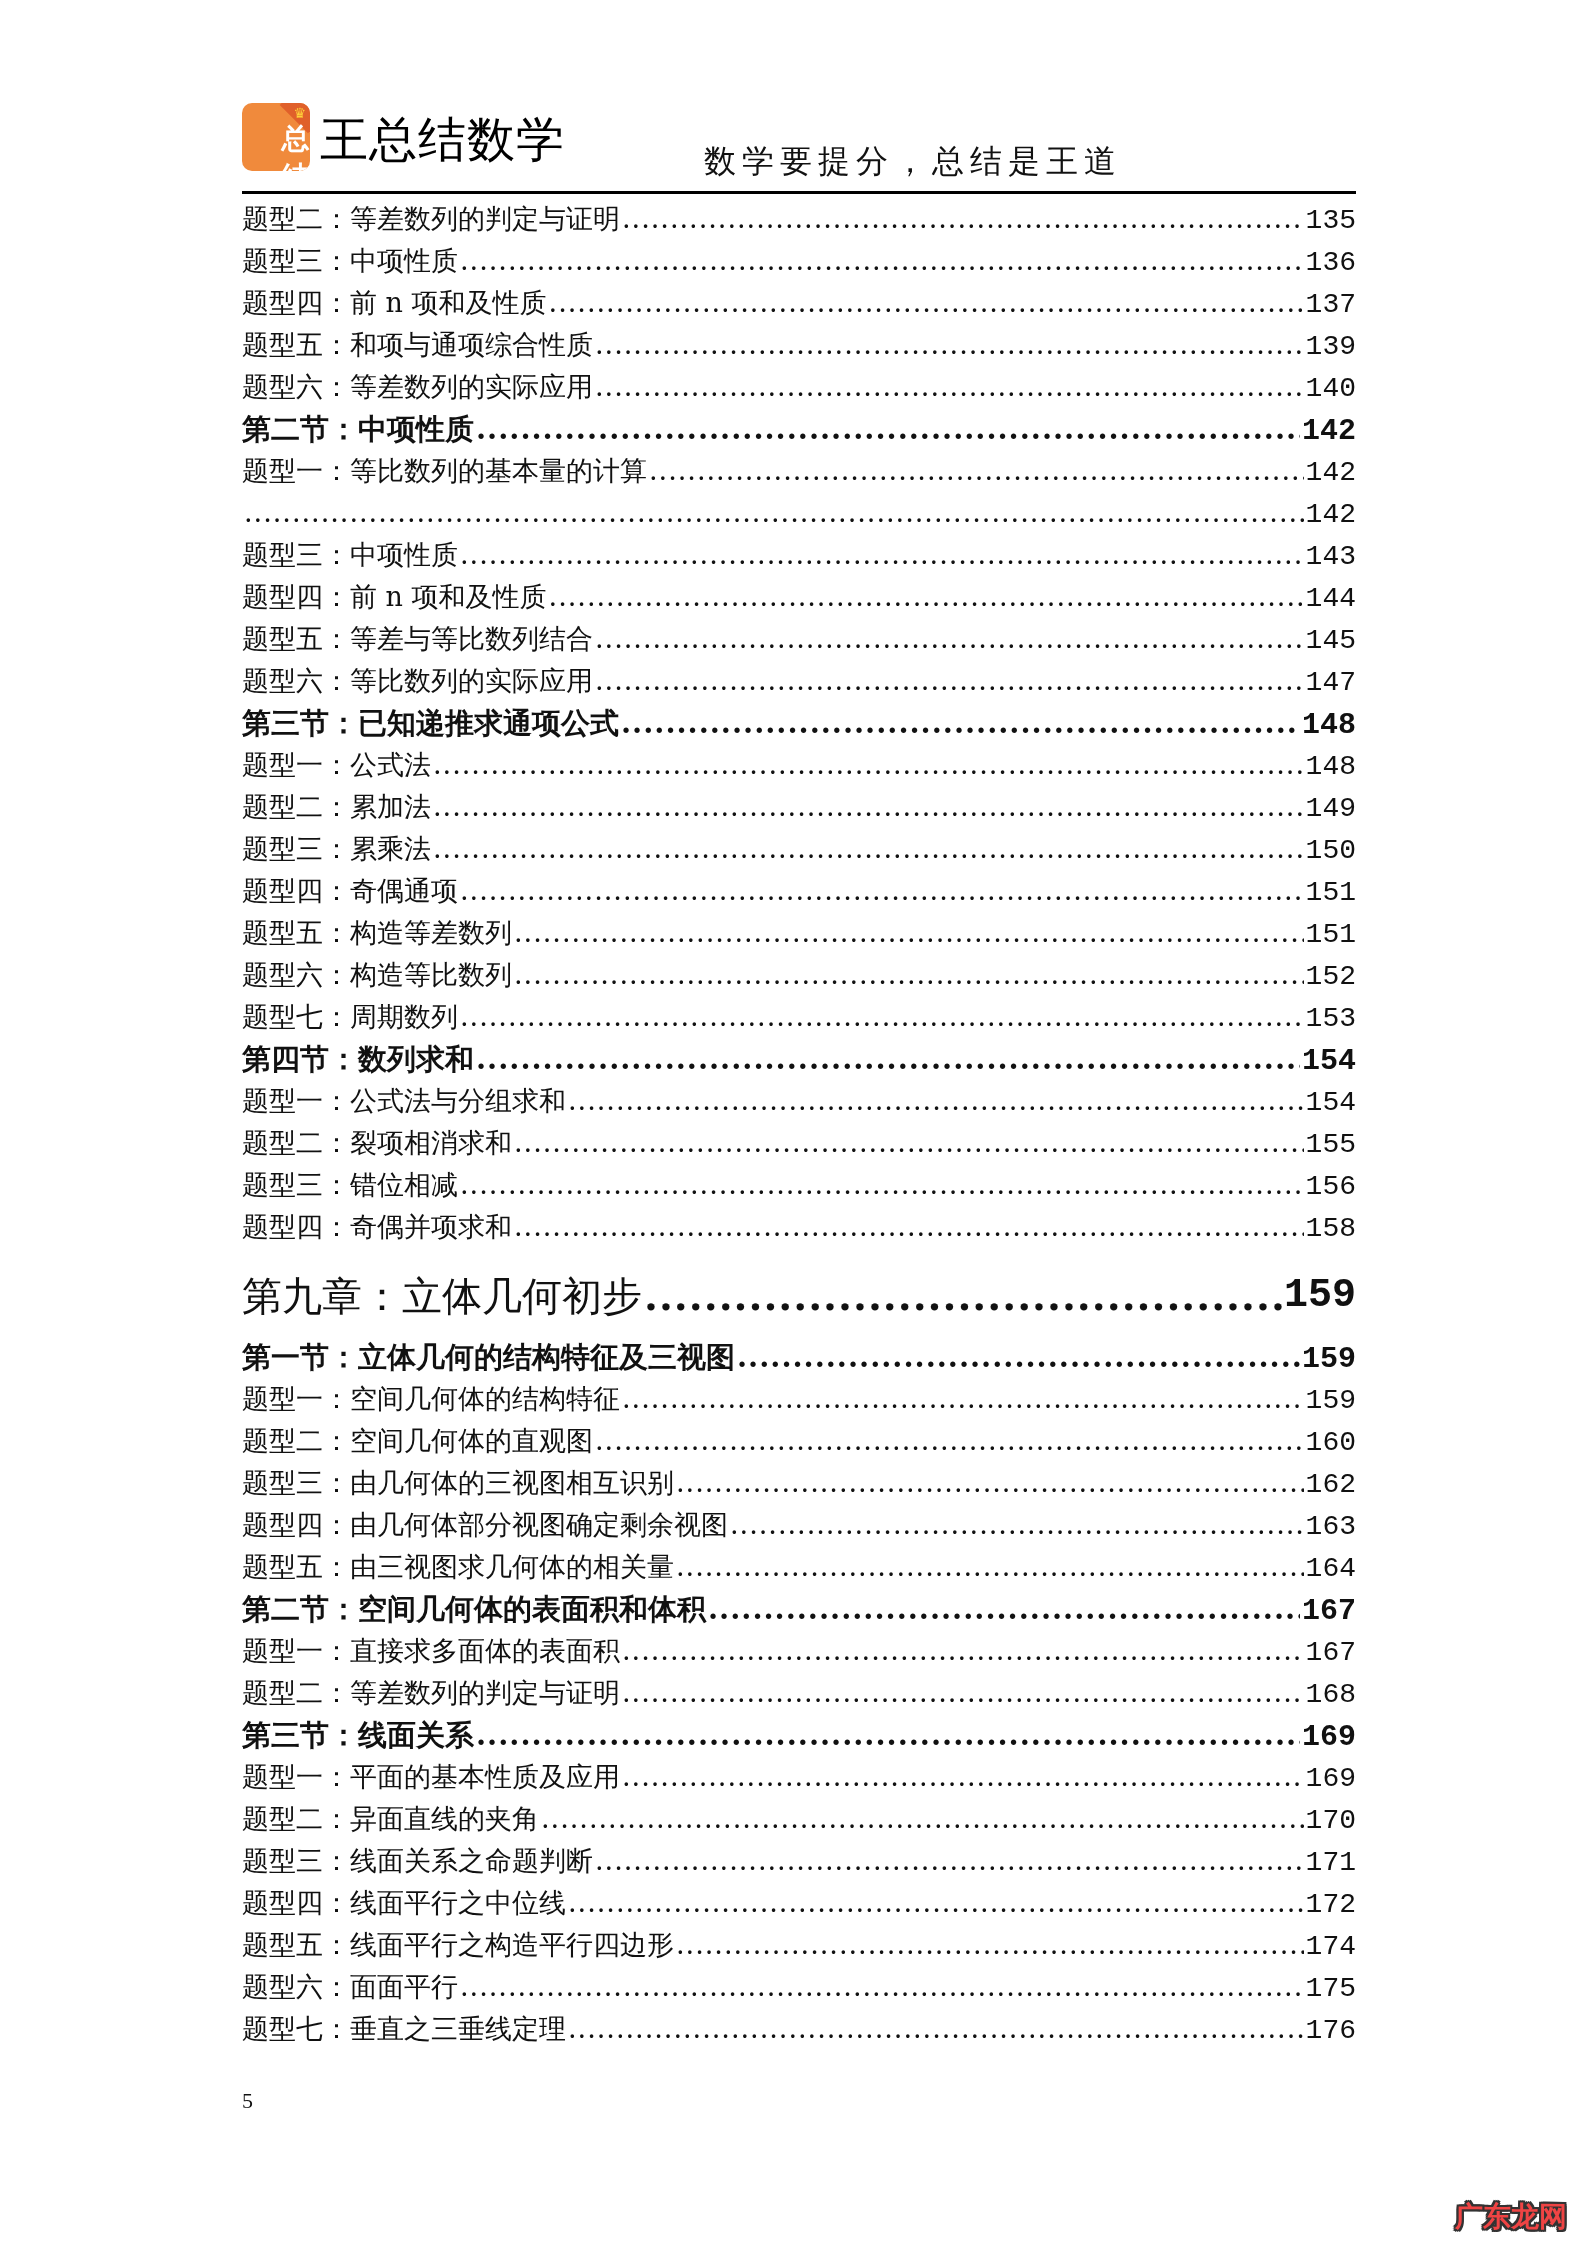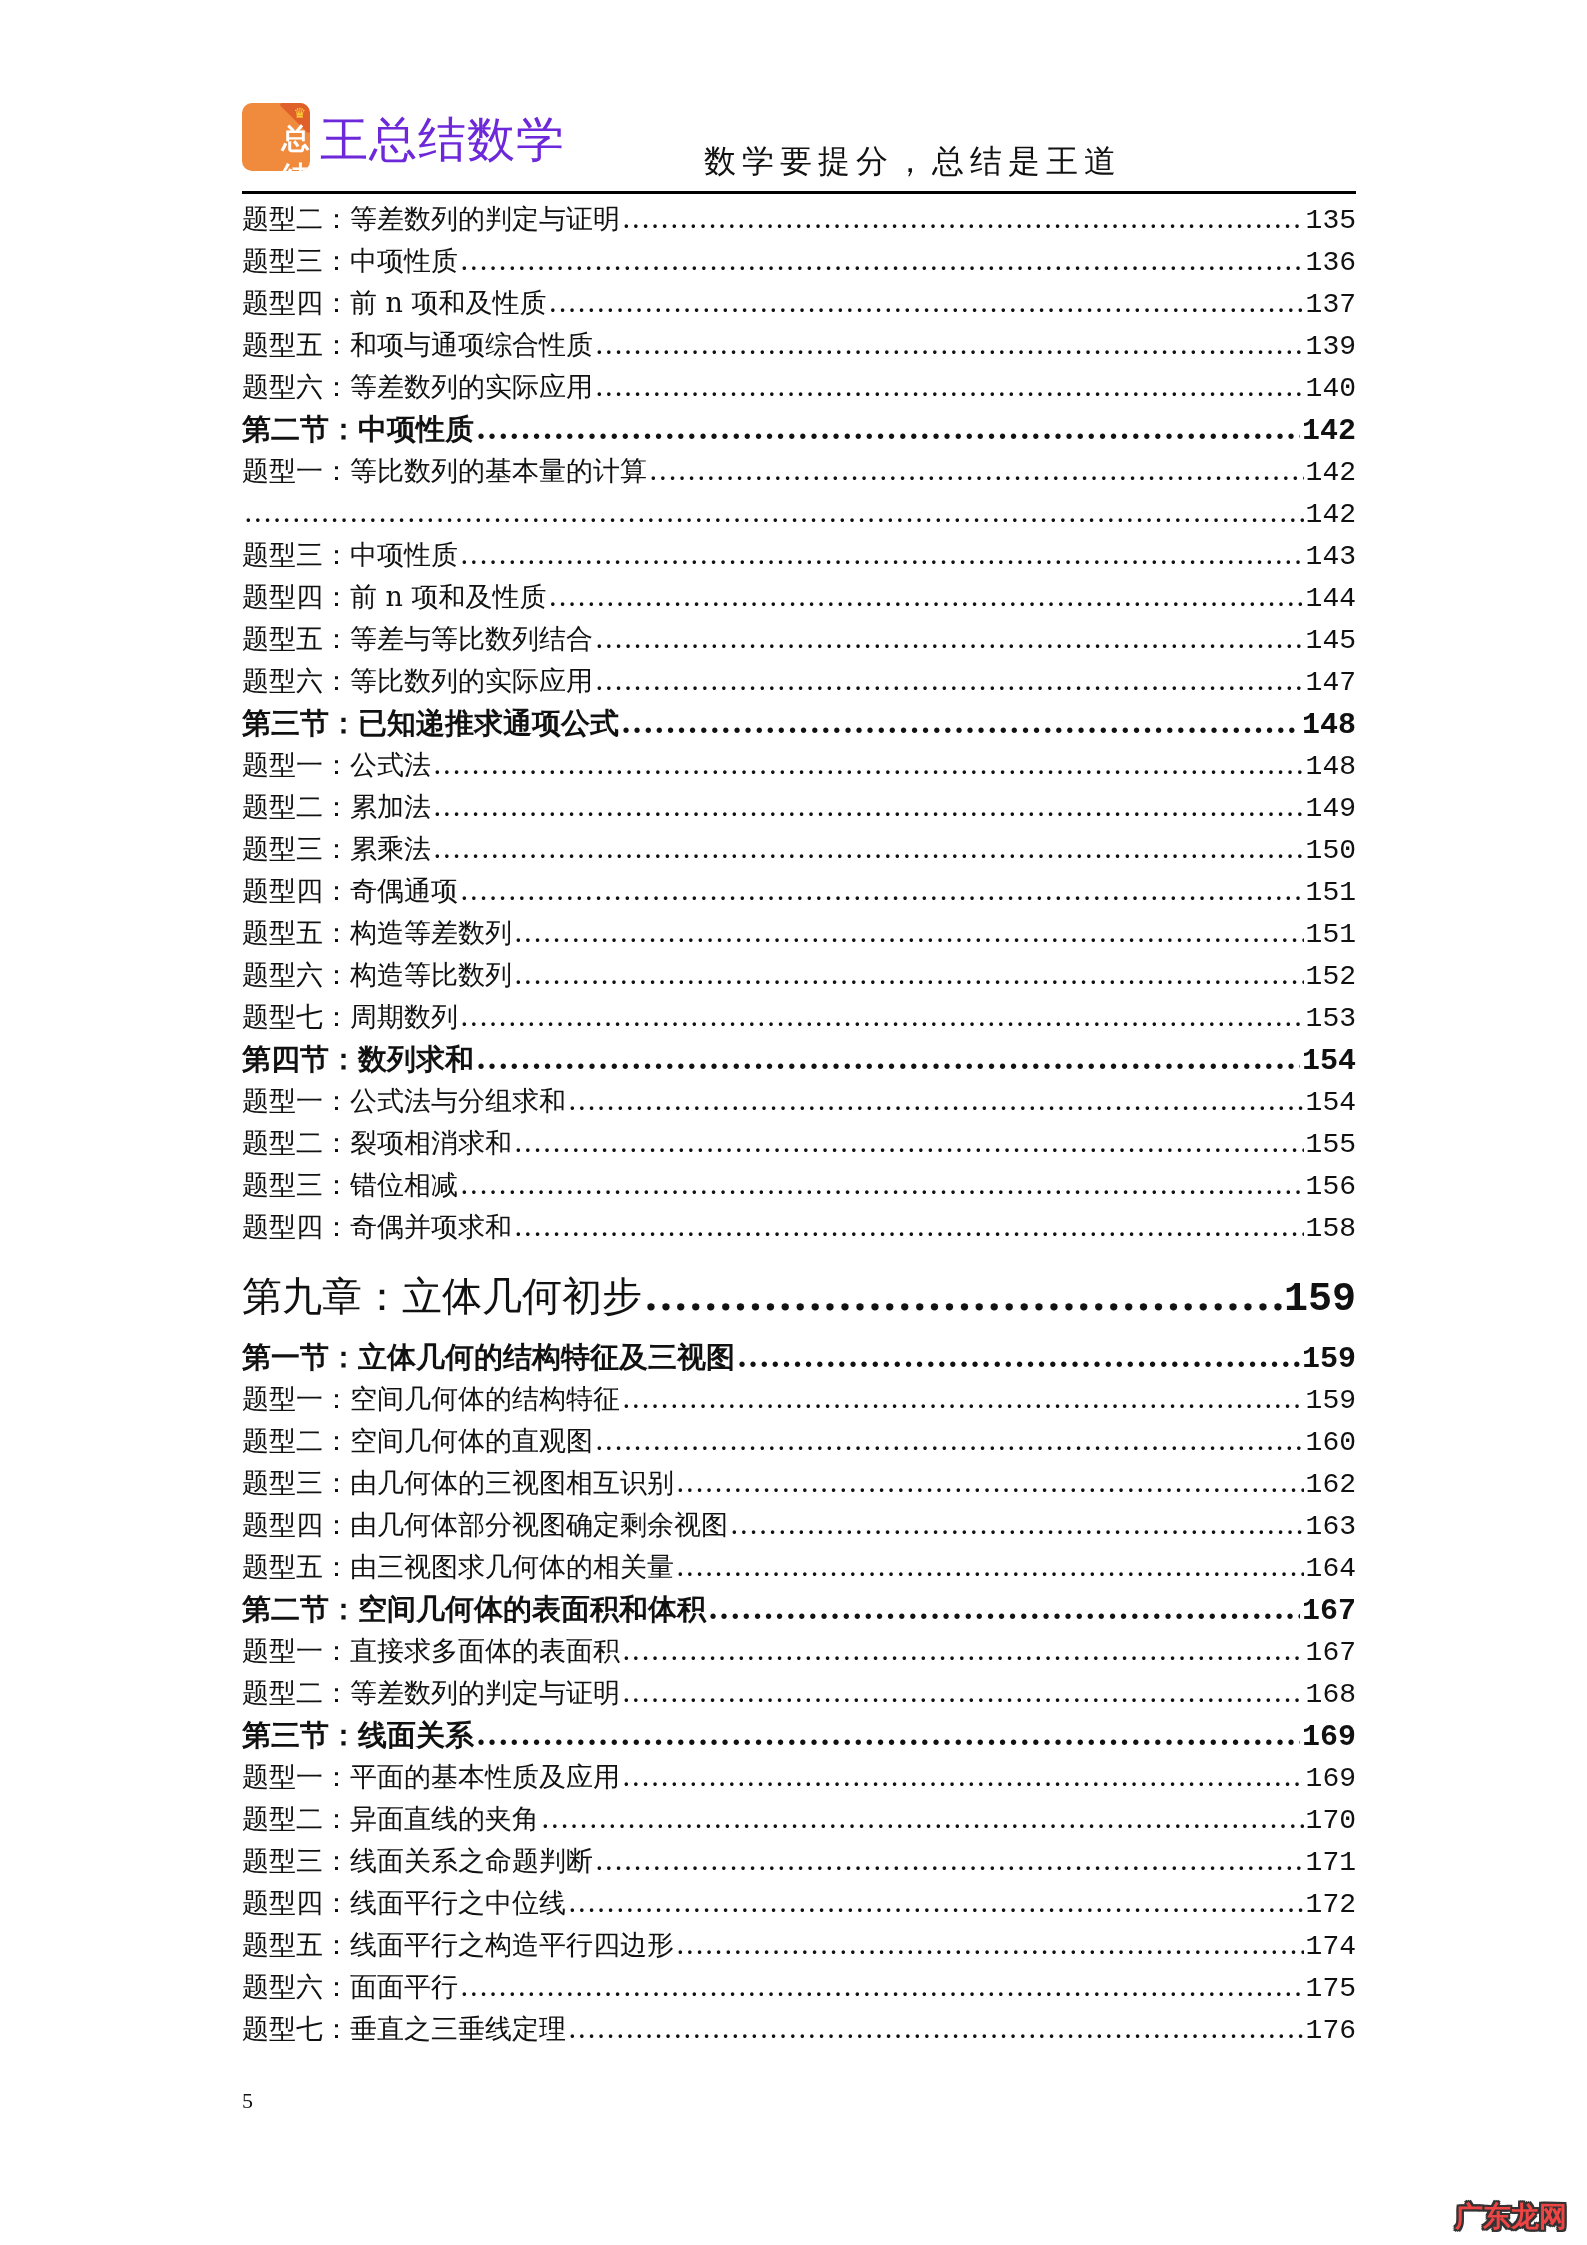--- a/index.html
+++ b/index.html
@@ -8,36 +8,36 @@
   .header { position: absolute; left: 242px; top: 95px; width: 1114px; height: 98px; }
   .logo-box { position: absolute; left: 0; top: 8px; width: 68px; height: 68px; border-radius: 10px;
               background: #f08a3c; overflow: hidden; }
   .logo-box .corner { position: absolute; right: -18px; top: -18px; width: 40px; height: 40px;
                       background: #e0602a; transform: rotate(45deg); }
   .logo-box .crown { position: absolute; right: 4px; top: 2px; font-size: 14px; color: #ffd23a;
                      font-family: "DejaVu Sans", sans-serif; }
   .logo-box .mark { position: absolute; left: 0; right: 0; top: 17px; text-align: center; color: #fff;
                     font-size: 28px; font-weight: bold; letter-spacing: -3px;
                     font-family: "DejaVu Sans", sans-serif; padding-left: 36px; }
-  .brand { position: absolute; left: 78px; top: 16px; font-size: 48px; color: #6d28d9;
+  .brand { position: absolute; left: 78px; top: 16px; font-size: 48px; color: #000000;
            font-family: "DejaVu Sans", sans-serif; letter-spacing: 1px; line-height: 56px; }
   .slogan { position: absolute; left: 462px; top: 46px; font-size: 32px; letter-spacing: 6px;
             color: #111; line-height: 40px; }
   .rule { position: absolute; left: 242px; top: 191px; width: 1114px; height: 3px; background: #000; }
 
   .toc { position: absolute; left: 242px; top: 198px; width: 1114px; }
   .row { display: flex; align-items: baseline; height: 42px; line-height: 42px; font-size: 27px;
          white-space: nowrap; }
   .row .label { flex: 0 0 auto; }
   .row .leader { flex: 1 1 auto; overflow: hidden; margin: 0 2px; letter-spacing: 1px; }
   .row .leader::before { content: "..........................................................................................................................................................................................................................................................................................................................................................."; }
   .row .page { flex: 0 0 auto; font-family: Liberation Mono, monospace; font-size: 28px; }
   .row.section { font-weight: bold; font-size: 29px; }
   .row.section .page { font-size: 30px; font-weight: bold; }
-  .row.chapter { height: 84px; line-height: 84px; font-size: 40px; margin-top: 6px; margin-bottom: -2px; }
+  .row.chapter { height: 84px; line-height: 84px; font-size: 40px; margin-top: 6px; margin-bottom: -2px; align-items: center; }
   .row.chapter .label { font-weight: normal; }
   .row.chapter .leader { font-weight: bold; }
   .row.chapter .page { font-size: 40px; font-weight: bold; }
 
   .page-num { position: absolute; left: 242px; top: 2088px; font-size: 22px;
               font-family: "Liberation Serif", serif; }
   .watermark { position: absolute; left: 1455px; top: 2198px; font-size: 28px; font-weight: bold;
                color: #ef4444; font-family: "DejaVu Sans", sans-serif;
                text-shadow: -2px 0 #333, 2px 0 #333, 0 -2px #333, 0 2px #333, -2px -2px #333, 2px 2px #333, -2px 2px #333, 2px -2px #333; }
 </style>

